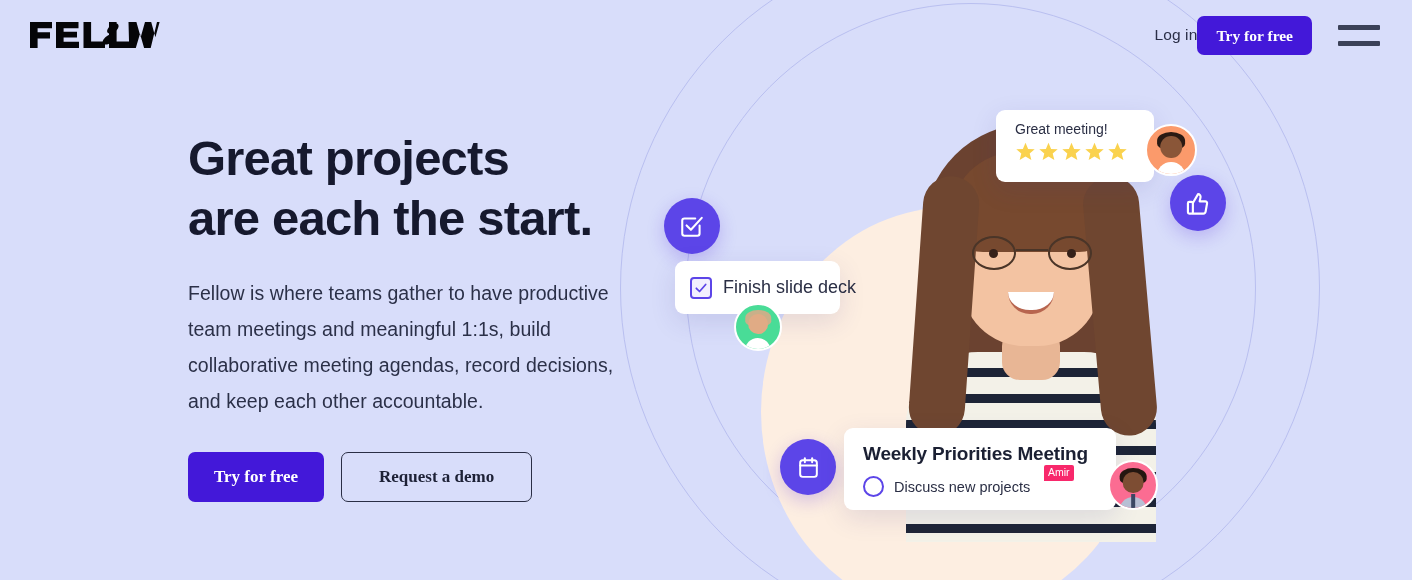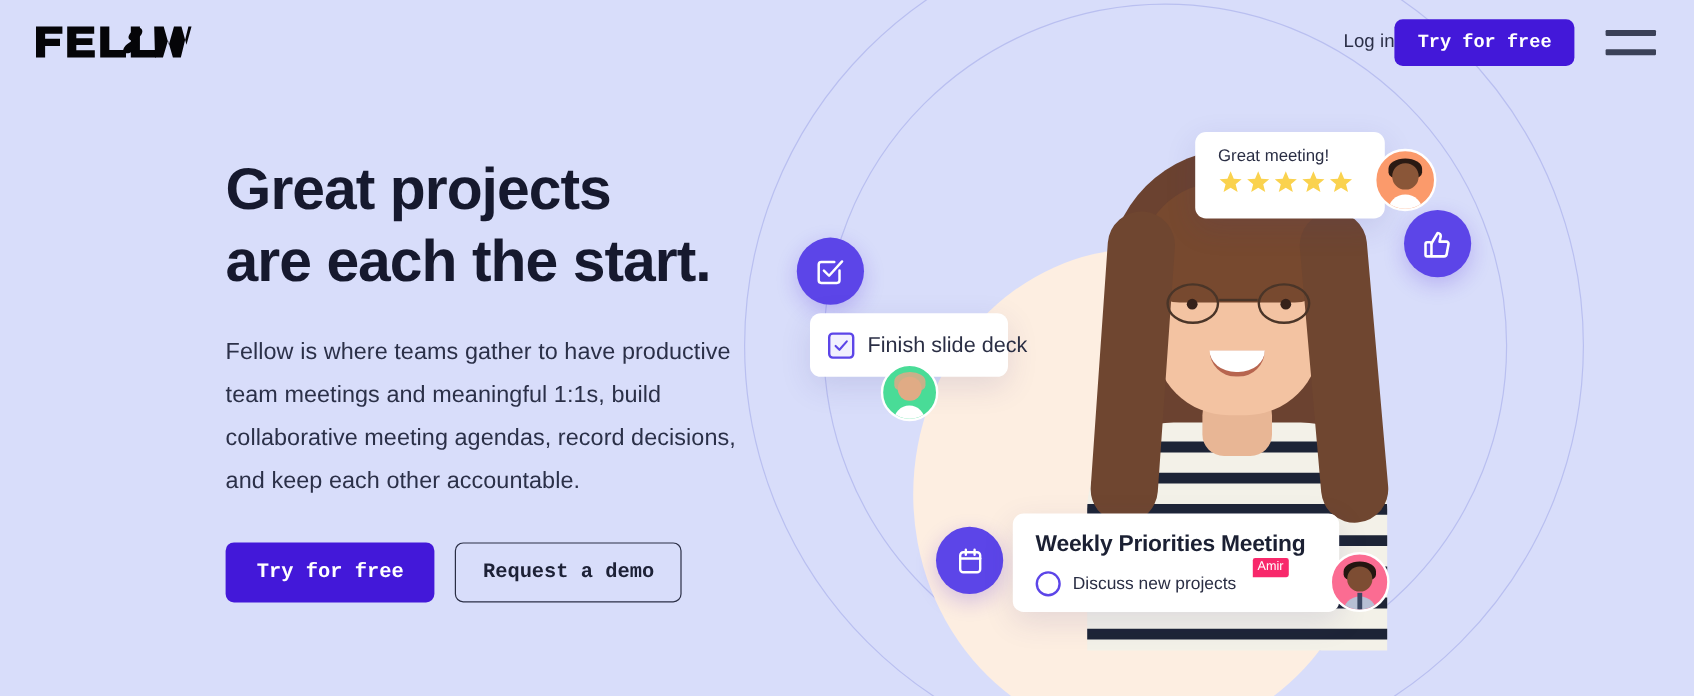--- a/index.html
+++ b/index.html
@@ -73,21 +73,21 @@
     align-items: center;
     gap: 0;
   }
   .login-link {
     font-size: 15.5px;
     color: #2b2f47;
     text-decoration: none;
     letter-spacing: .1px;
   }
   .btn {
-    font-family: Liberation Mono, monospace;
+    font-family: Liberation Serif, serif;
     border: none;
     cursor: pointer;
     white-space: nowrap;
   }
   .btn-primary-sm {
     background: #4318d9;
     color: #ffffff;
     font-size: 15.5px;
     font-weight: 700;
     border-radius: 7px;
@@ -155,21 +155,21 @@
     padding: 0 26px;
   }
   .btn-outline-lg {
     background: transparent;
     color: #1d2136;
     font-size: 17px;
     font-weight: 700;
     border: 1.6px solid #2a2e45;
     border-radius: 7px;
     height: 50px;
-    padding: 0 22px;
+    padding: 0 37px;
   }
 
   
   .hero-visual {
     position: absolute;
     left: 600px;
     top: 0;
     width: 812px;
     height: 580px;
     z-index: 10;

